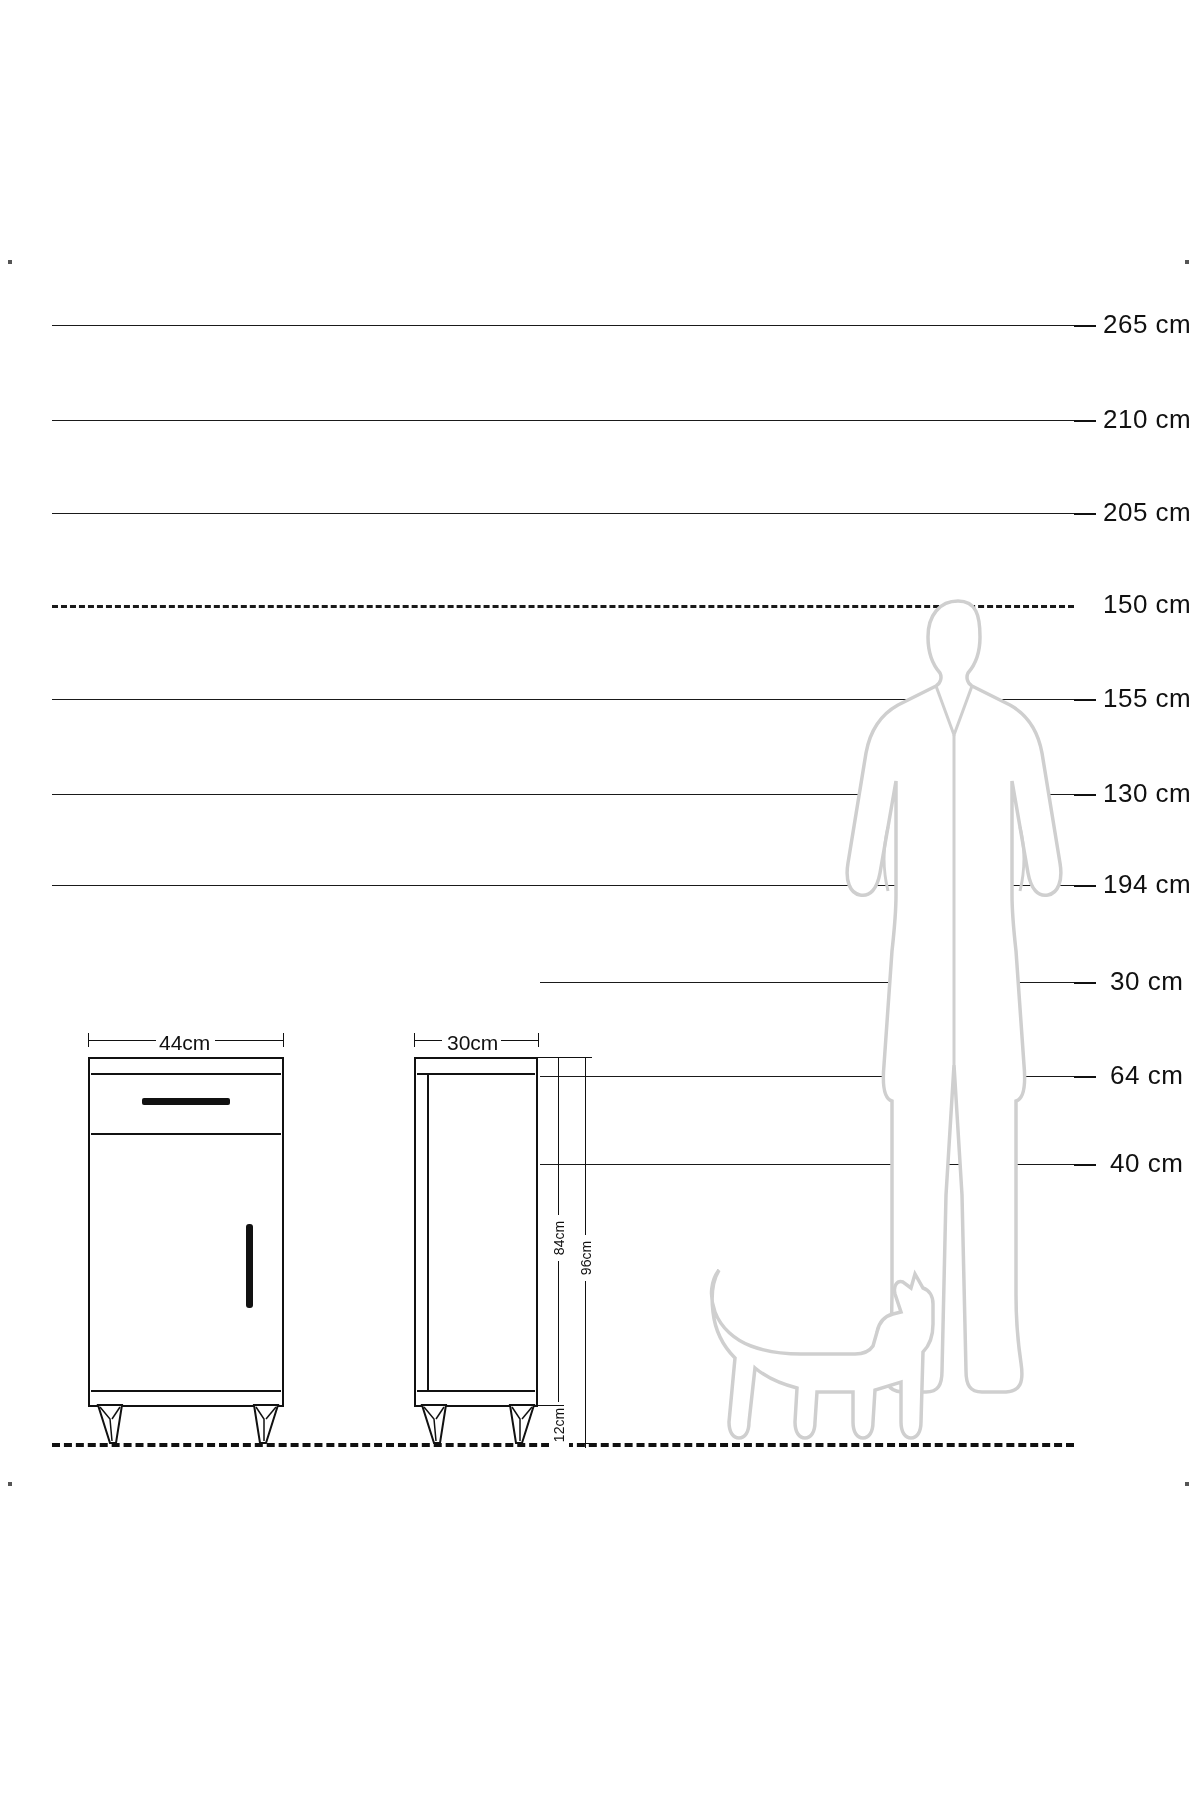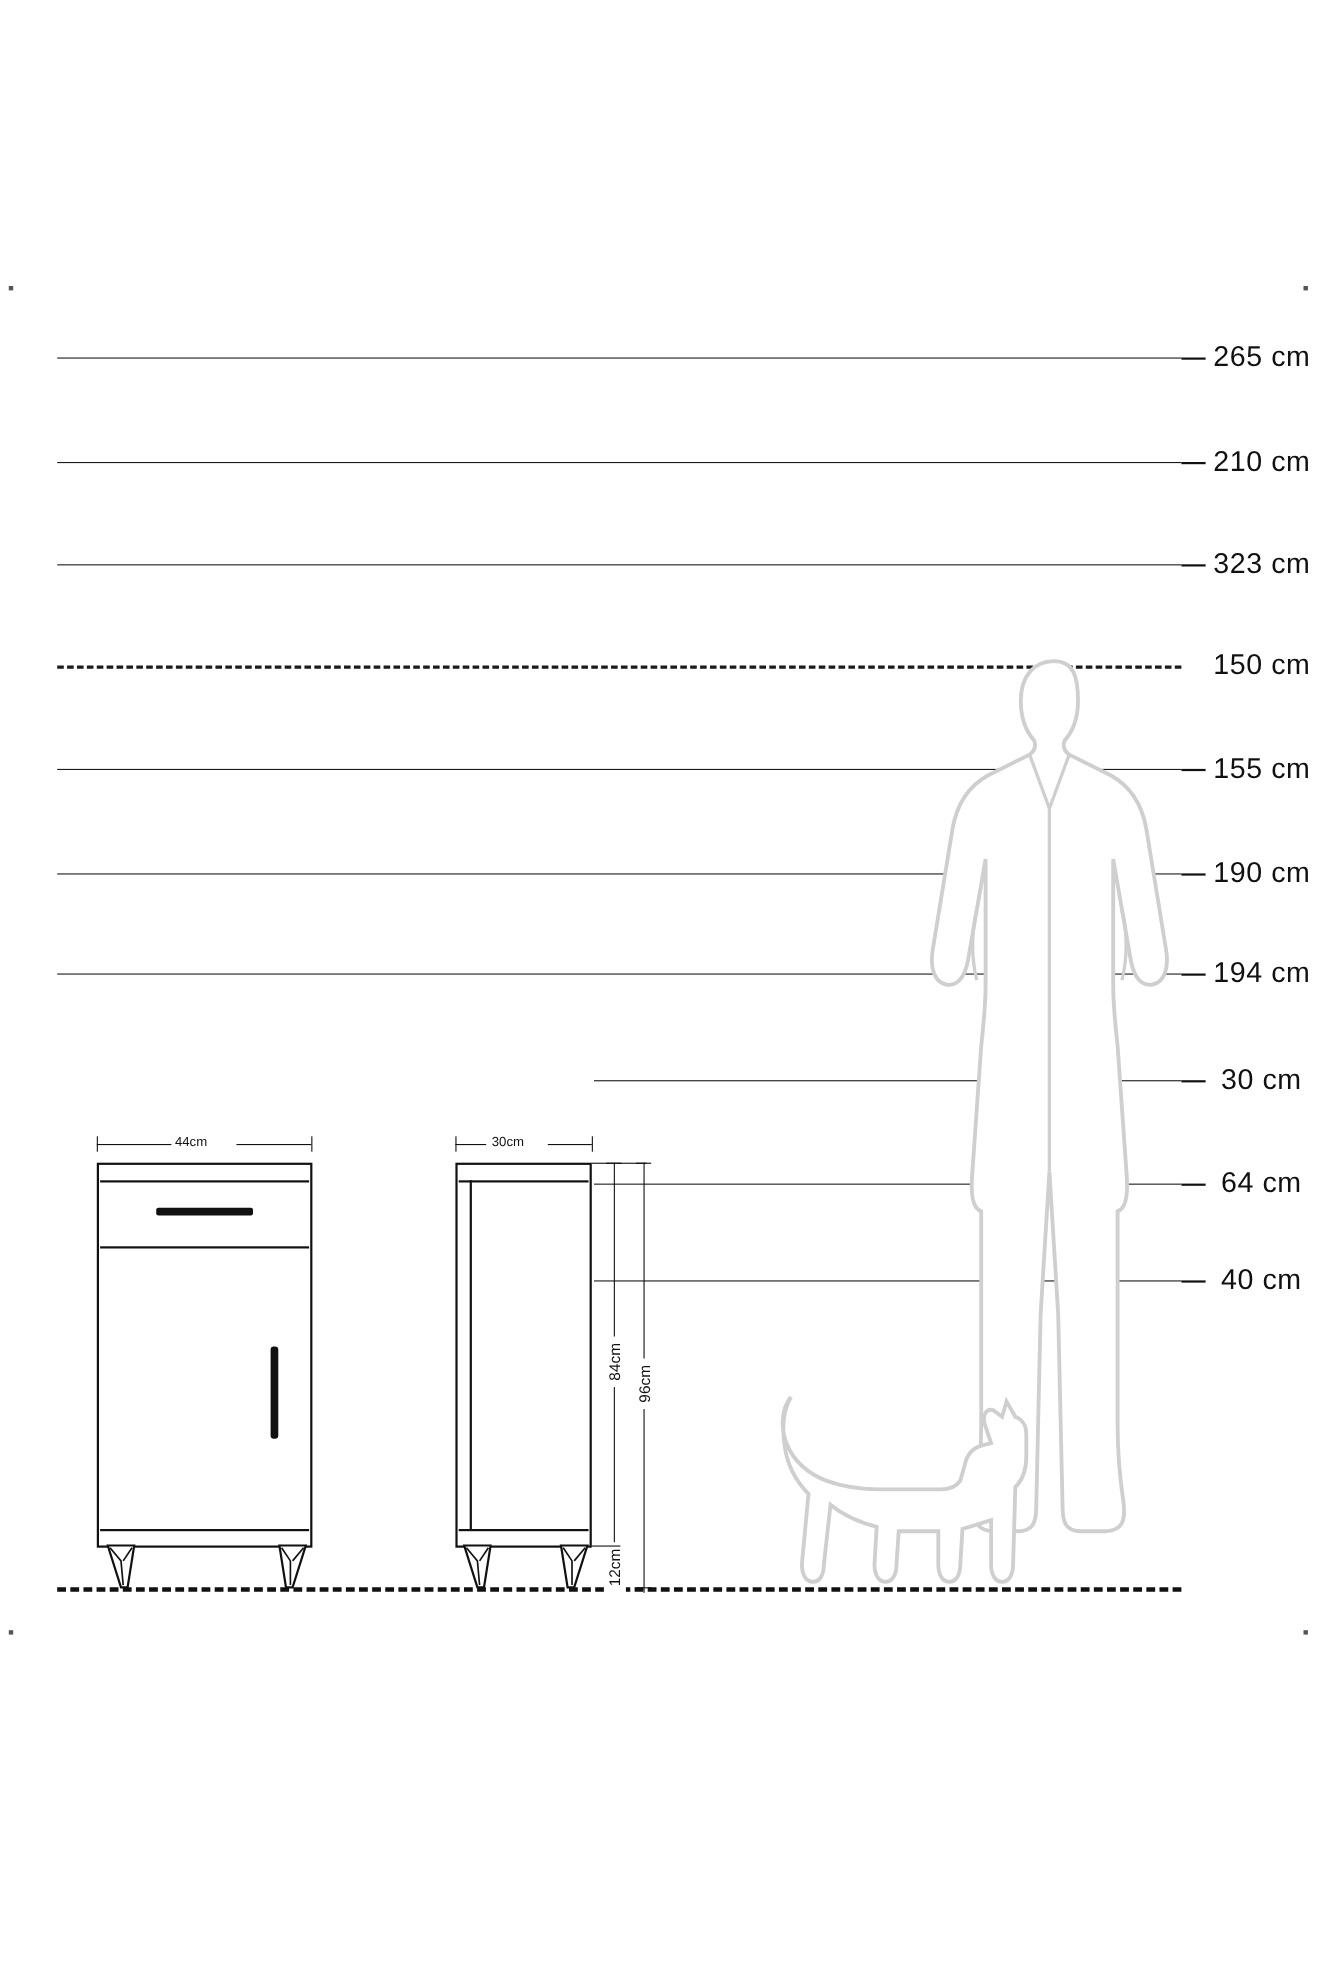--- a/index.html
+++ b/index.html
@@ -109,21 +109,21 @@
     width: 0;
     border-left: 1.5px solid #111;
   }
   .dim-cap-h {
     position: absolute;
     height: 0;
     border-top: 1.5px solid #111;
   }
   .dim-label {
     position: absolute;
-    font-size: 12px;
+    font-size: 21px;
     color: #111;
     background: #fff;
     padding: 0 3px;
     line-height: 1;
     white-space: nowrap;
   }
   .dim-label-vert {
     position: absolute;
     font-size: 14px;
     color: #111;
@@ -154,32 +154,32 @@
     <div class="scale-line" style="left:52px; top:325px; width:1022px;"></div>
     <div class="tick" style="left:1074px; top:325px;"></div>
     <div class="scale-label" style="left:1103px; top:311px;">265 cm</div>
 
     <div class="scale-line" style="left:52px; top:420px; width:1022px;"></div>
     <div class="tick" style="left:1074px; top:420px;"></div>
     <div class="scale-label" style="left:1103px; top:406px;">210 cm</div>
 
     <div class="scale-line" style="left:52px; top:513px; width:1022px;"></div>
     <div class="tick" style="left:1074px; top:513px;"></div>
-    <div class="scale-label" style="left:1103px; top:499px;">323 cm</div>
+    <div class="scale-label" style="left:1103px; top:499px;">205 cm</div>
 
     <div class="dashed-line" style="left:52px; top:605px; width:1022px;"></div>
     <div class="scale-label" style="left:1103px; top:591px;">150 cm</div>
 
     <div class="scale-line" style="left:52px; top:699px; width:1022px;"></div>
     <div class="tick" style="left:1074px; top:699px;"></div>
     <div class="scale-label" style="left:1103px; top:685px;">155 cm</div>
 
     <div class="scale-line" style="left:52px; top:794px; width:1022px;"></div>
     <div class="tick" style="left:1074px; top:794px;"></div>
-    <div class="scale-label" style="left:1103px; top:780px;">190 cm</div>
+    <div class="scale-label" style="left:1103px; top:780px;">130 cm</div>
 
     <div class="scale-line" style="left:52px; top:885px; width:1022px;"></div>
     <div class="tick" style="left:1074px; top:885px;"></div>
     <div class="scale-label" style="left:1103px; top:871px;">194 cm</div>
 
     <div class="scale-line" style="left:540px; top:982px; width:534px;"></div>
     <div class="tick" style="left:1074px; top:982px;"></div>
     <div class="scale-label" style="left:1110px; top:968px;">30 cm</div>
 
     <div class="scale-line" style="left:540px; top:1076px; width:534px;"></div>

